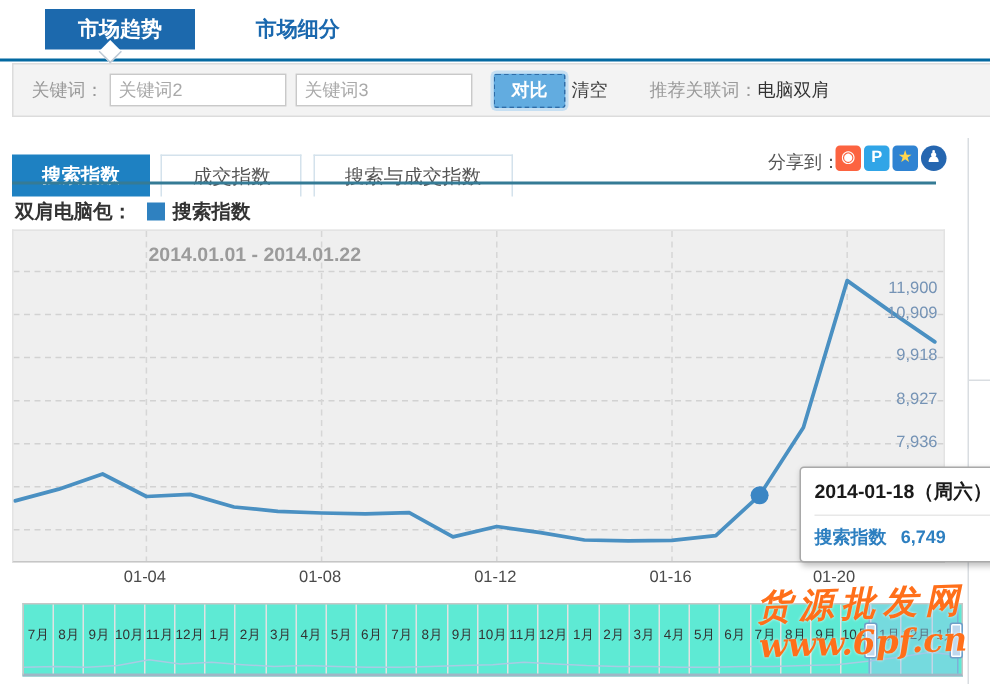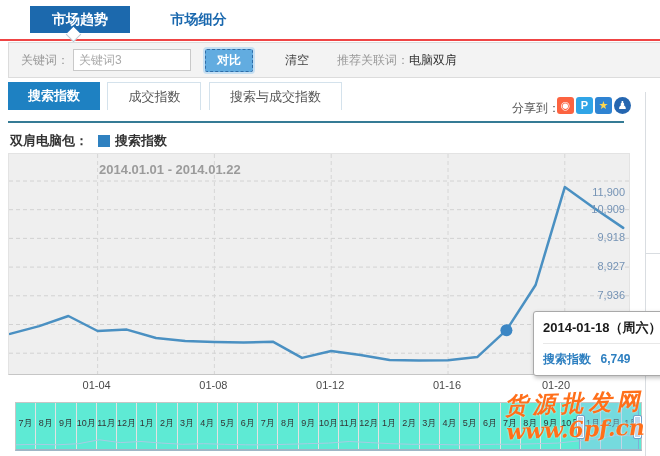--- a/index.html
+++ b/index.html
@@ -3,45 +3,45 @@
 <meta charset="utf-8">
 <style>
   html,body{margin:0;padding:0;}
   body{
     width:660px;height:456px;position:relative;overflow:hidden;
     background:#fff;font-family:"Liberation Sans","DejaVu Sans",sans-serif;
     -webkit-font-smoothing:antialiased;
   }
   
   .topbar{position:absolute;left:0;top:0;width:660px;height:33px;padding-top:6px;
-    border-bottom:2px solid #ef4444;background:#fff;box-sizing:content-box;}
+    border-bottom:2px solid #0369a1;background:#fff;box-sizing:content-box;}
   .ptab{display:inline-block;height:27px;line-height:27px;padding:0 22px;
     font-size:14px;font-weight:bold;cursor:pointer;}
   .ptab.first{margin-left:30px;margin-right:14px;}
   .ptab.active{background:#1c69ad;color:#fff;}
   .ptab.inactive{color:#1a68ae;}
   .notch{position:absolute;top:29px;left:68px;width:10px;height:10px;background:#fff;
     transform:rotate(45deg);border-right:1px solid #bcc8d4;border-bottom:1px solid #bcc8d4;z-index:5;}
   
   .kwbar{position:absolute;left:8px;top:42px;width:660px;height:36px;
     background:#f3f3f3;border:1px solid #dcdcdc;display:flex;align-items:center;
     padding-left:12px;box-sizing:border-box;}
   .kwlabel{font-size:12px;color:#999;margin-right:4px;white-space:nowrap;}
   .kw-input{width:106px;height:18px;border:1px solid #c9c9c9;padding:1px 5px;
     font-size:12px;margin-right:6px;font-family:inherit;color:#222;}
   .kw-input.filled{font-weight:bold;}
   .kw-input::placeholder{color:#a9a9a9;}
   .btn-compare{margin-left:8px;width:48px;height:23px;background:#62ace0;color:#fff;
     font-weight:bold;font-size:12px;border:1px dashed #2f6da8;border-radius:2px;
     box-shadow:0 0 0 2px #c6dff2;cursor:pointer;font-family:inherit;}
-  .link-clear{margin-left:32px;font-size:12px;color:#444;cursor:pointer;white-space:nowrap;}
+  .link-clear{margin-left:4px;font-size:12px;color:#444;cursor:pointer;white-space:nowrap;}
   .suggest-label{margin-left:28px;font-size:12px;color:#9a9a9a;white-space:nowrap;}
   .suggest-value{font-size:12px;color:#333;white-space:nowrap;cursor:pointer;}
   
-  .index-tabs{position:absolute;left:8px;top:82px;height:44px;white-space:nowrap;}
+  .index-tabs{position:absolute;left:8px;top:103px;height:44px;white-space:nowrap;}
   .itab{display:inline-block;vertical-align:bottom;height:28px;line-height:28px;
     padding:0 20px;font-size:13px;cursor:pointer;margin-right:3px;}
   .itab.active{background:#1e81c2;color:#fff;font-weight:bold;}
   .itab.inactive{color:#555;background:#fff;border:1px solid #d4e2ec;border-bottom:none;
     height:27px;line-height:27px;}
   .tabs-underline{position:absolute;left:8px;top:121px;width:616px;height:2px;background:#357b95;}
   .share-label{position:absolute;left:512px;top:100px;font-size:12px;color:#555;text-align:center;}
   .share-icons{position:absolute;left:557px;top:97px;display:flex;gap:2px;}
   .sicon{width:17px;height:17px;border-radius:3px;font-size:11px;line-height:17px;
     text-align:center;font-weight:bold;cursor:pointer;}
@@ -94,20 +94,21 @@
 <body>
 
 <div class="topbar">
   <span class="ptab first active">市场趋势</span>
   <span class="ptab inactive">市场细分</span>
 </div>
 <div class="notch"></div>
 
 <div class="kwbar">
   <span class="kwlabel">关键词：</span>
+  <input class="kw-input" type="text" placeholder="关键词2" style="">
   <input class="kw-input" type="text" placeholder="关键词3" style="">
   <button class="btn-compare">对比</button>
   <span class="link-clear">清空</span>
   <span class="suggest-label">推荐关联词：</span>
   <span class="suggest-value">电脑双肩</span>
 </div>
 
 <div class="index-tabs">
   <span class="itab active">搜索指数</span>
   <span class="itab inactive">成交指数</span>

